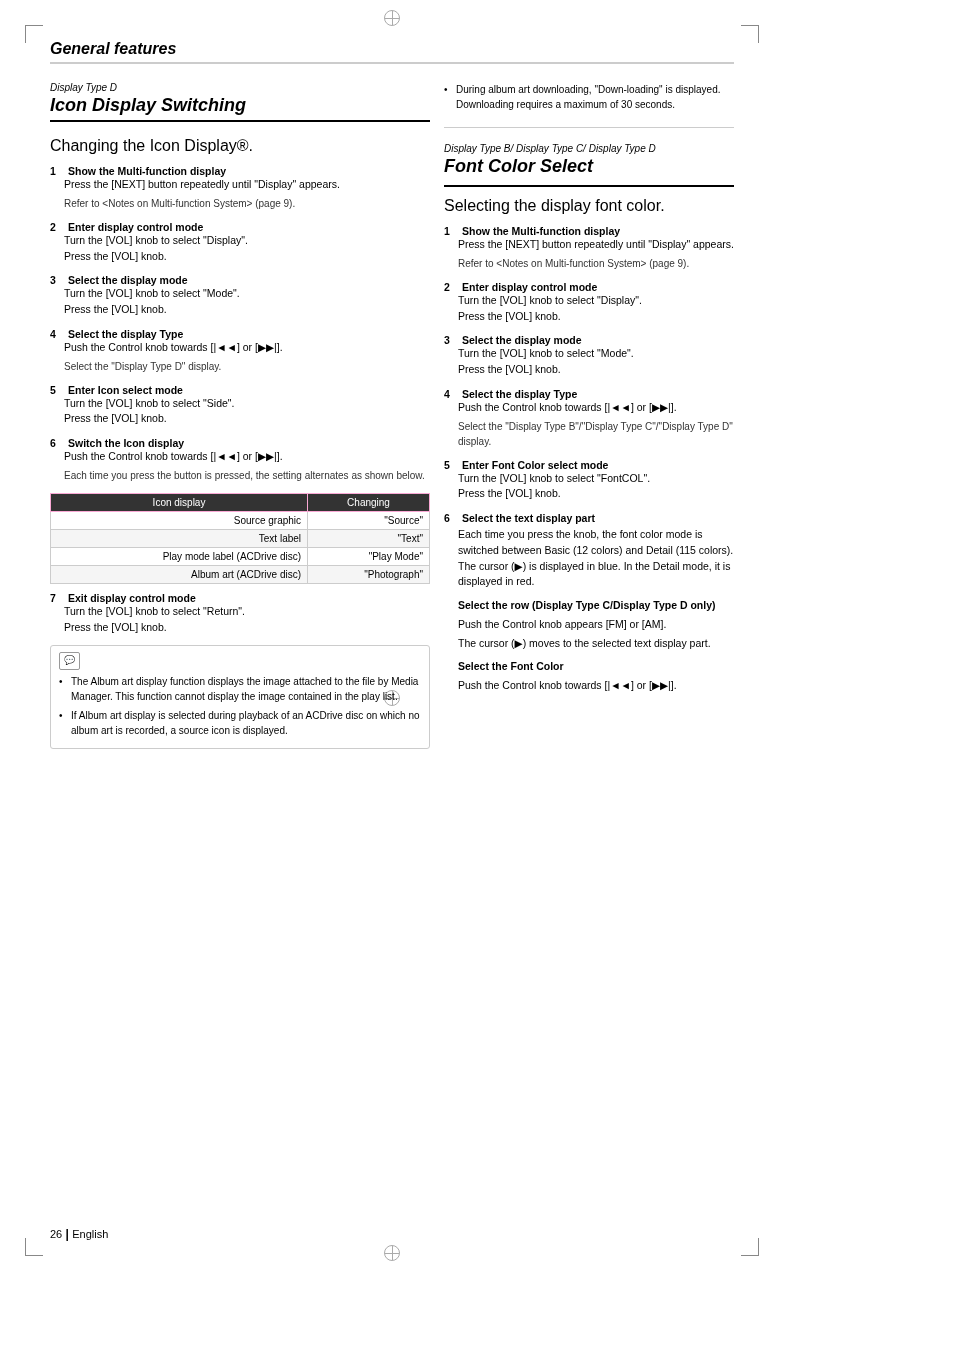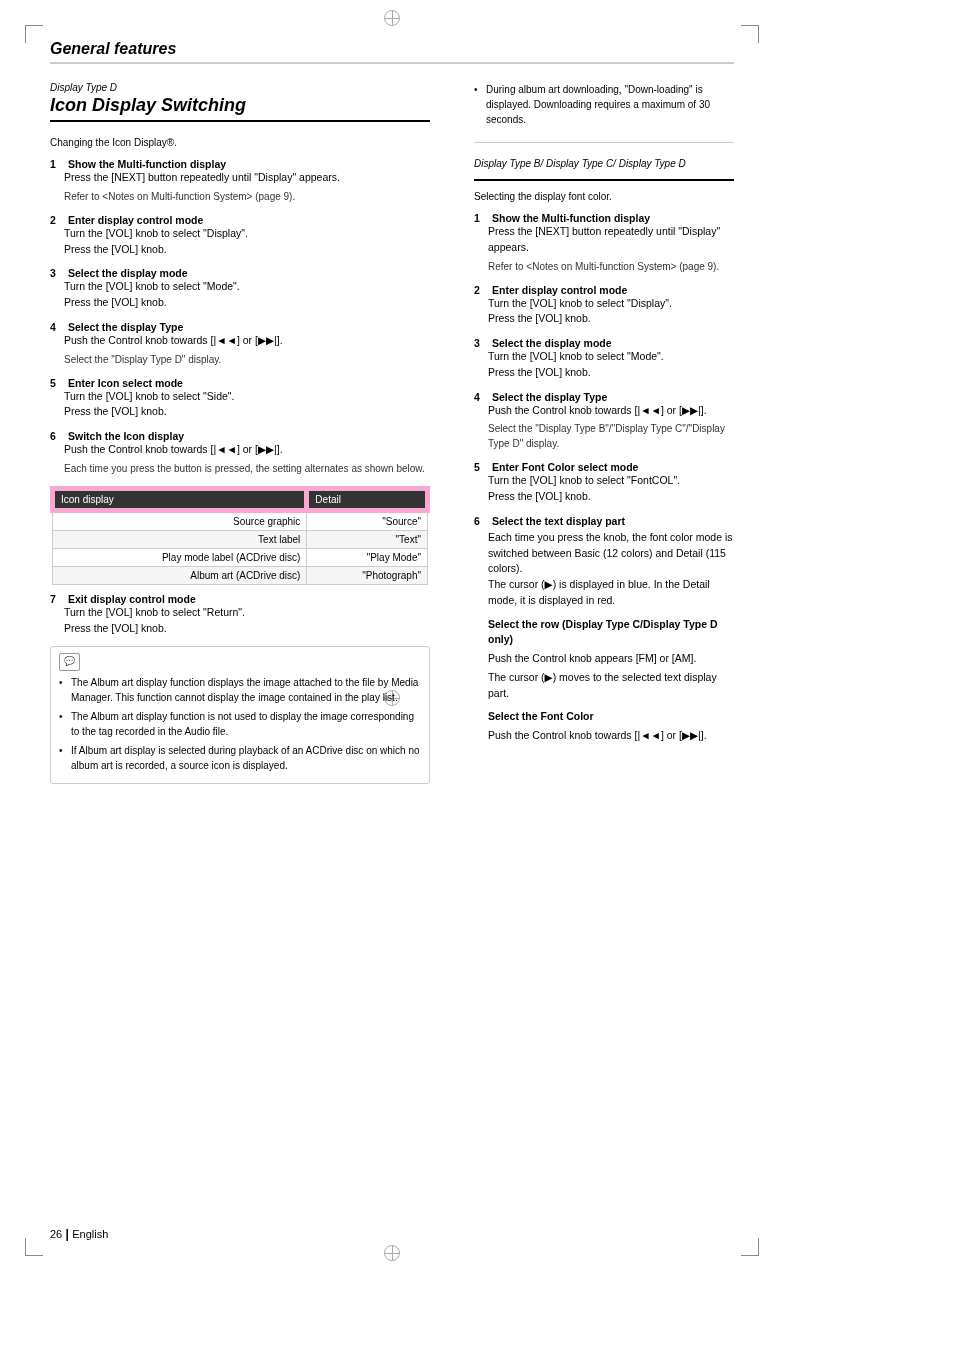--- a/index.html
+++ b/index.html
@@ -70,33 +70,33 @@
     }
     .section-header h1 {
       font-size: 18px;
       font-weight: bold;
       font-style: italic;
     }
 
     
     .content-area {
       display: flex;
-      gap: 44px;
+      gap: 14px;
     }
     .left-col {
       width: 380px;
       flex-shrink: 0;
     }
     .right-col {
       flex: 1;
     }
 
     
     .sub-heading {
-      font-size: 10px;
+      font-size: 16px;
       margin-bottom: 10px;
     }
 
     
     .step {
       margin-bottom: 10px;
     }
     .step-title {
       font-size: 10.5px;
       font-weight: bold;
@@ -124,23 +124,23 @@
     .display-table {
       width: 100%;
       border-collapse: collapse;
       margin: 8px 0;
       font-size: 10px;
     }
     .display-table th {
       background: #333;
       color: #fff;
       padding: 3px 6px;
-      text-align: left;
+      text-align: center;
       font-weight: normal;
-      border: 5px solid #f9a8d4;
+      border: 1px solid #f9a8d4;
     }
     .display-table td {
       padding: 3px 6px;
       border: 1px solid #ccc;
       border-top: none;
       text-align: right;
     }
     .display-table tr:nth-child(even) td {
       background: #f5f5f5;
     }
@@ -337,21 +337,21 @@
         <div class="step-body">
           <p>Push the Control knob towards [|◄◄] or [▶▶|].</p>
           <p class="note-text">Each time you press the button is pressed, the setting alternates as shown below.</p>
         </div>
       </div>
 
       <table class="display-table">
         <thead>
           <tr>
             <th>Icon display</th>
-            <th>Detail</th>
+            <th>Changing</th>
           </tr>
         </thead>
         <tbody>
           <tr>
             <td>Source graphic</td>
             <td>"Source"</td>
           </tr>
           <tr>
             <td>Text label</td>
             <td>"Text"</td>
@@ -374,34 +374,34 @@
         </div>
         <div class="step-body">
           <p>Turn the [VOL] knob to select "Return".<br>Press the [VOL] knob.</p>
         </div>
       </div>
 
       <div class="note-box">
         <span class="note-icon">💬</span>
         <ul>
           <li>The Album art display function displays the image attached to the file by Media Manager. This function cannot display the image contained in the play list.</li>
-          <li>The Album art display function is not used to display the image corresponding to the tag recorded in the Audio file.</li>
           <li>If Album art display is selected during playback of an ACDrive disc on which no album art is recorded, a source icon is displayed.</li>
         </ul>
       </div>
     </div>
 
     <div class="right-col">
 
       <div class="bullet-note">During album art downloading, "Down-loading" is displayed. Downloading requires a maximum of 30 seconds.</div>
 
       <hr class="divider">
 
       <div class="section-header-right">
         <span class="italic-label">Display Type B/ Display Type C/ Display Type D</span>
+        <h2>Font Color Select</h2>
       </div>
 
       <p class="sub-heading">Selecting the display font color.</p>
 
       <div class="step">
         <div class="step-title">
           <span class="step-num">1</span>
           <span>Show the Multi-function display</span>
         </div>
         <div class="step-body">

